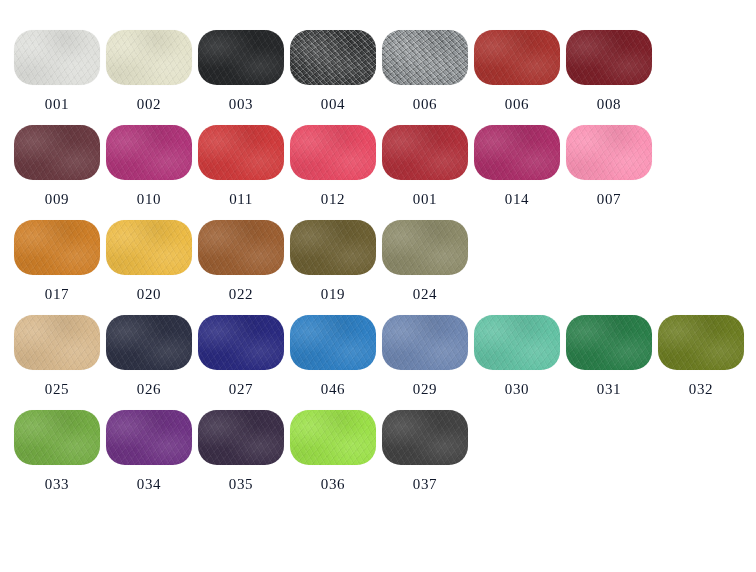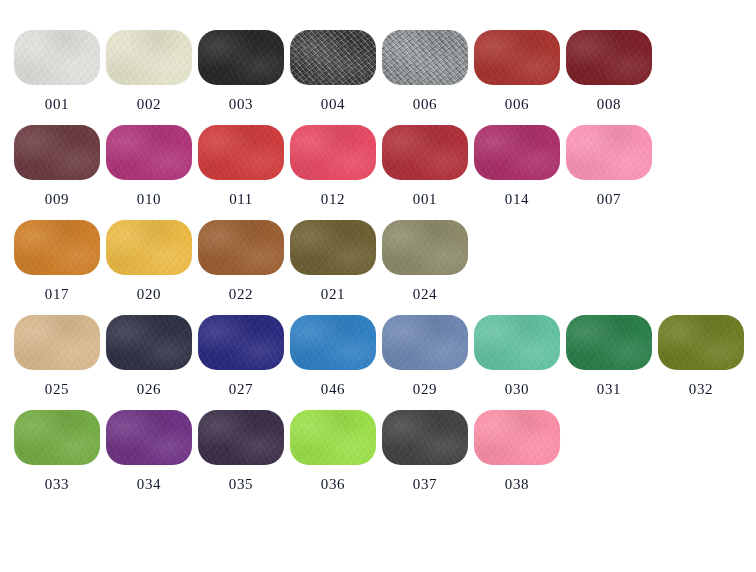--- a/index.html
+++ b/index.html
@@ -160,21 +160,21 @@
       <div class="swatch-cell">
         <div class="swatch-chip" style="background-color: rgb(236, 187, 69);"></div>
         <div class="swatch-label">020</div>
       </div>
       <div class="swatch-cell">
         <div class="swatch-chip" style="background-color: rgb(156, 95, 50);"></div>
         <div class="swatch-label">022</div>
       </div>
       <div class="swatch-cell">
         <div class="swatch-chip" style="background-color: rgb(109, 96, 51);"></div>
-        <div class="swatch-label">021</div>
+        <div class="swatch-label">019</div>
       </div>
       <div class="swatch-cell">
         <div class="swatch-chip" style="background-color: rgb(141, 139, 106);"></div>
         <div class="swatch-label">024</div>
       </div>
     </div>
     <div class="swatch-row">
       <div class="swatch-cell">
         <div class="swatch-chip" style="background-color: rgb(216, 185, 142);"></div>
         <div class="swatch-label">025</div>
@@ -221,19 +221,15 @@
         <div class="swatch-chip" style="background-color: rgb(60, 47, 72);"></div>
         <div class="swatch-label">035</div>
       </div>
       <div class="swatch-cell">
         <div class="swatch-chip" style="background-color: rgb(155, 224, 72);"></div>
         <div class="swatch-label">036</div>
       </div>
       <div class="swatch-cell">
         <div class="swatch-chip" style="background-color: rgb(67, 67, 67);"></div>
         <div class="swatch-label">037</div>
-      </div>
-      <div class="swatch-cell">
-        <div class="swatch-chip" style="background-color: rgb(251, 143, 168);"></div>
-        <div class="swatch-label">038</div>
       </div>
     </div>
   </div>
 
 </body></html>

